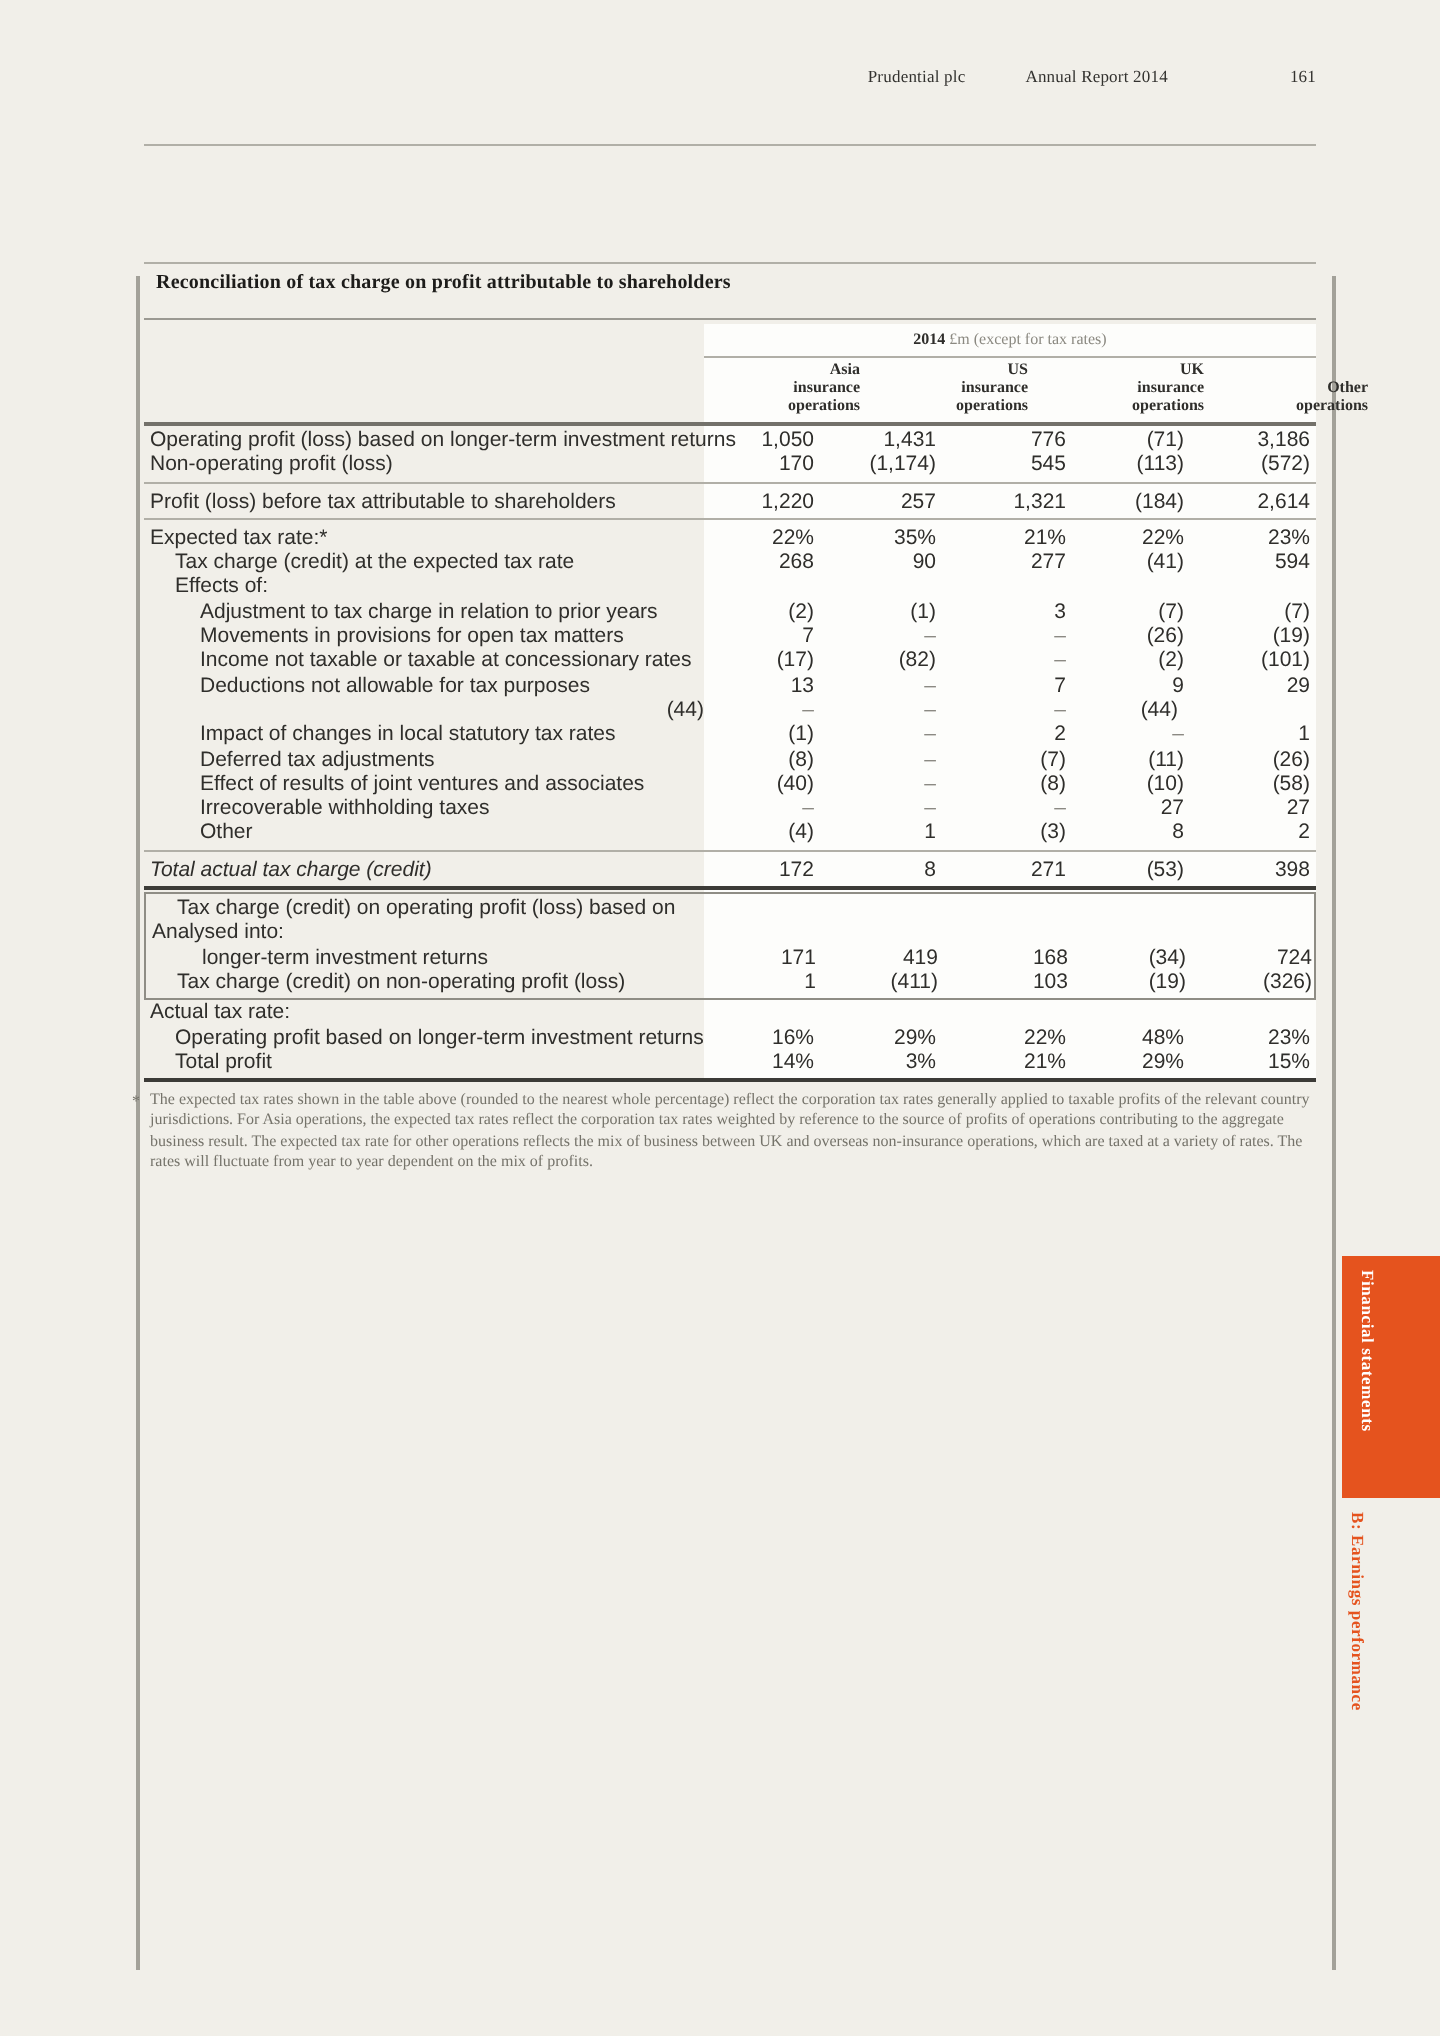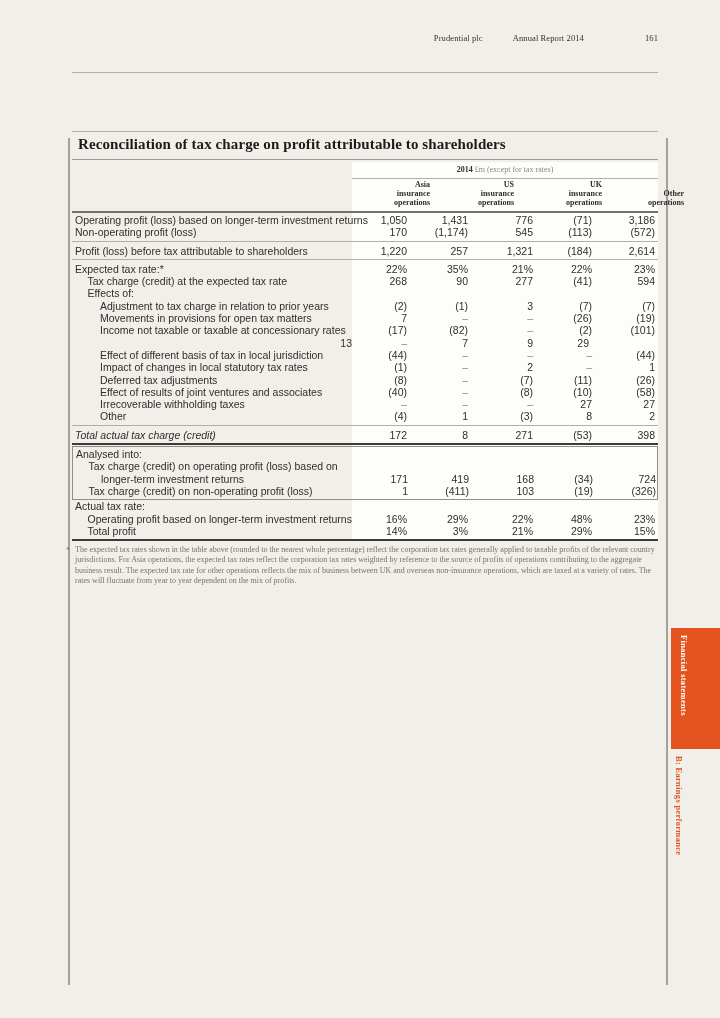--- a/index.html
+++ b/index.html
@@ -24,21 +24,21 @@
   .header-rule { left:72px; top:72px; width:586px; height:1px; background:#b1afa7; }
 
   
   .section-top-rule { left:72px; top:131px; width:586px; height:1px; background:#b1afa7; }
   .vrule { top:138px; width:1.5px; height:847px; background:#a3a199; }
   .vrule.left  { left:68px; }
   .vrule.right { left:666px; }
 
   .section-title {
     left:78px; top:136px; width:560px;
-    font-size:15px; font-weight:bold; color:#1d1c1a; letter-spacing:0.1px;
+    font-size:10px; font-weight:bold; color:#1d1c1a; letter-spacing:0.1px;
   }
   .title-rule { left:72px; top:159px; width:586px; height:1px; background:#9b9992; }
 
   .white-block { left:352px; top:162px; width:306px; height:378px; background:#fdfdfb; }
 
   
   .units { left:352px; top:165px; width:306px; text-align:center; font-size:8px; }
   .units .year { font-weight:bold; color:#2f2e2b; }
   .units .note { color:#8b8981; }
   .units-rule { left:352px; top:178px; width:306px; height:1px; background:#b1afa7; }
@@ -202,28 +202,28 @@
       </div>
       <div class="row cols">
         <div class="row-label" style="padding-left: 28px;">Income not taxable or taxable at concessionary rates</div>
         <div class="cell">(17)</div>
         <div class="cell">(82)</div>
         <div class="cell dash">–</div>
         <div class="cell">(2)</div>
         <div class="cell">(101)</div>
       </div>
       <div class="row cols">
+        <div class="row-label" style="padding-left: 28px;">Deductions not allowable for tax purposes</div>
         <div class="cell">13</div>
         <div class="cell dash">–</div>
         <div class="cell">7</div>
         <div class="cell">9</div>
         <div class="cell">29</div>
       </div>
       <div class="row cols">
-        <div class="row-label" style="padding-left: 28px;">Effect of different basis of tax in local jurisdiction</div>
         <div class="cell">(44)</div>
         <div class="cell dash">–</div>
         <div class="cell dash">–</div>
         <div class="cell dash">–</div>
         <div class="cell">(44)</div>
       </div>
       <div class="row cols">
         <div class="row-label" style="padding-left: 28px;">Impact of changes in local statutory tax rates</div>
         <div class="cell">(1)</div>
         <div class="cell dash">–</div>
@@ -271,29 +271,29 @@
         <div class="cell">172</div>
         <div class="cell">8</div>
         <div class="cell">271</div>
         <div class="cell">(53)</div>
         <div class="cell">398</div>
       </div>
     </div>
     <div class="rule-thick"></div>
     <div class="section boxed">
       <div class="row cols">
+        <div class="row-label" style="padding-left: 15.5px;">Tax charge (credit) on operating profit (loss) based on</div>
+        <div class="cell"></div>
+        <div class="cell"></div>
+        <div class="cell"></div>
+        <div class="cell"></div>
+        <div class="cell"></div>
+      </div>
+      <div class="row cols">
         <div class="row-label" style="padding-left: 3px;">Analysed into:</div>
-        <div class="cell"></div>
-        <div class="cell"></div>
-        <div class="cell"></div>
-        <div class="cell"></div>
-        <div class="cell"></div>
-      </div>
-      <div class="row cols">
-        <div class="row-label" style="padding-left: 15.5px;">Tax charge (credit) on operating profit (loss) based on</div>
         <div class="cell"></div>
         <div class="cell"></div>
         <div class="cell"></div>
         <div class="cell"></div>
         <div class="cell"></div>
       </div>
       <div class="row cols">
         <div class="row-label" style="padding-left: 28px;">longer-term investment returns</div>
         <div class="cell">171</div>
         <div class="cell">419</div>

